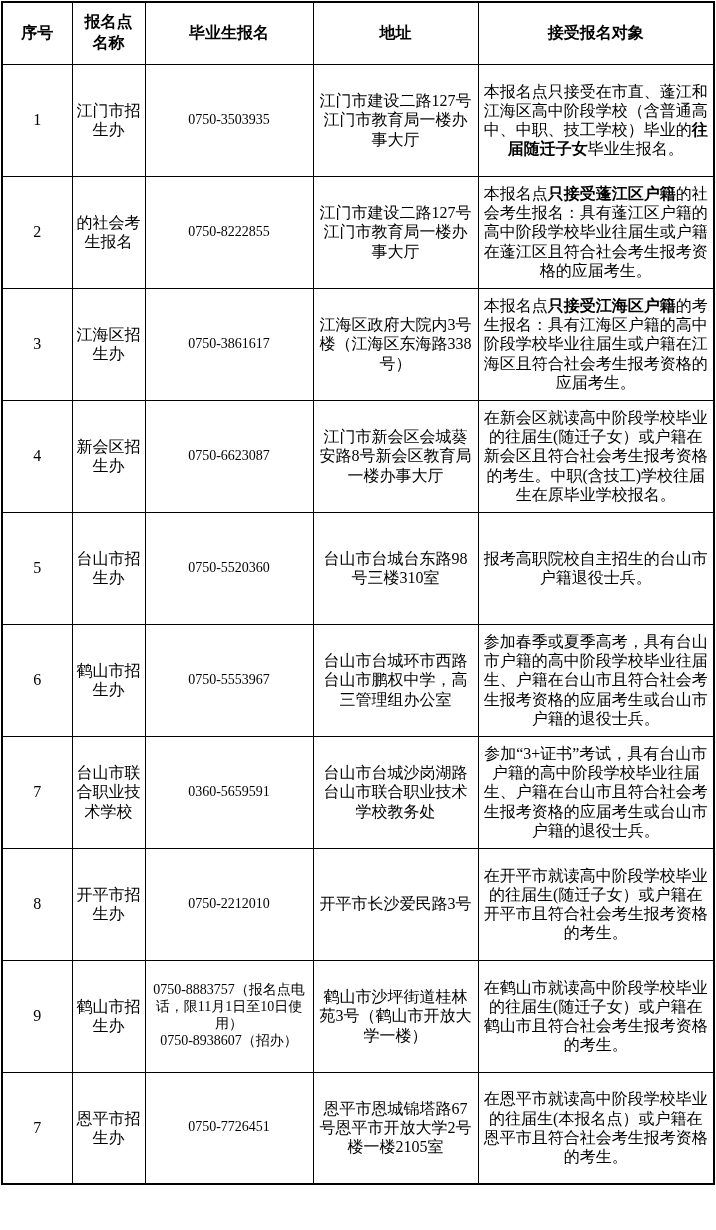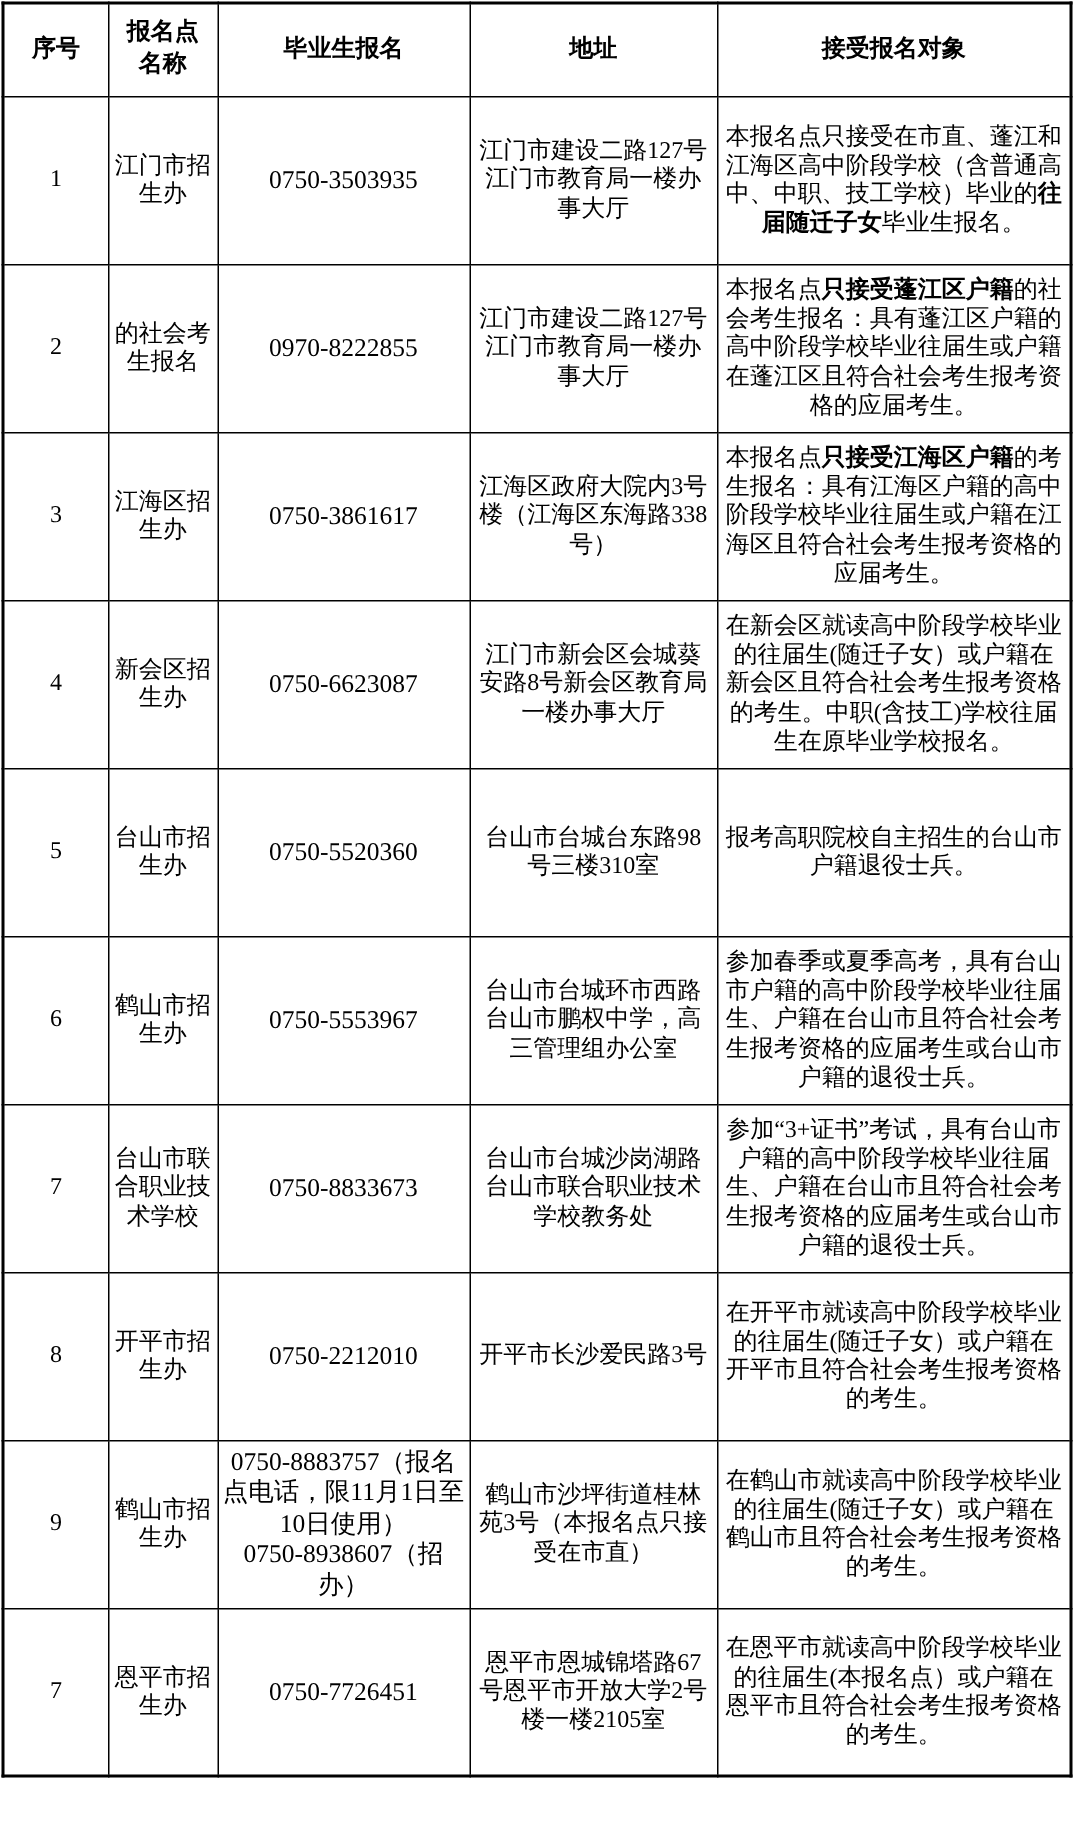--- a/index.html
+++ b/index.html
@@ -31,21 +31,21 @@
     word-break: break-all;
     overflow: hidden;
   }
   .reg-table thead tr { height: 62px; margin-left: 28px; }
   .reg-table tbody tr { height: 112px; }
   .reg-table th {
     font-weight: bold;
     white-space: pre-line;
     line-height: 1.3;
   }
-  td.col-phone { font-size: 17px; }
+  td.col-phone { font-size: 14px; }
   .bold { font-weight: bold; }
   .phone-line { text-align: center; }
 </style>
 </head>
 <body>
 
 <table class="reg-table">
   <colgroup>
     <col style="width:70px">
     <col style="width:73px">
@@ -70,21 +70,21 @@
         <td class="col-phone">
           <div class="phone-line">0750-3503935</div>
         </td>
         <td class="col-address">江门市建设二路127号江门市教育局一楼办事大厅</td>
         <td class="col-target"><span>本报名点只接受在市直、蓬江和江海区高中阶段学校（含普通高中、中职、技工学校）毕业的</span><span class="bold">往届随迁子女</span><span>毕业生报名。</span></td>
       </tr>
       <tr>
         <td class="col-no">2</td>
         <td class="col-name">的社会考生报名</td>
         <td class="col-phone">
-          <div class="phone-line">0970-8222855</div>
+          <div class="phone-line">0750-8222855</div>
         </td>
         <td class="col-address">江门市建设二路127号江门市教育局一楼办事大厅</td>
         <td class="col-target"><span>本报名点</span><span class="bold">只接受蓬江区户籍</span><span>的社会考生报名：具有蓬江区户籍的高中阶段学校毕业往届生或户籍在蓬江区且符合社会考生报考资格的应届考生。</span></td>
       </tr>
       <tr>
         <td class="col-no">3</td>
         <td class="col-name">江海区招生办</td>
         <td class="col-phone">
           <div class="phone-line">0750-3861617</div>
         </td>
@@ -115,42 +115,42 @@
         <td class="col-phone">
           <div class="phone-line">0750-5553967</div>
         </td>
         <td class="col-address">台山市台城环市西路台山市鹏权中学，高三管理组办公室</td>
         <td class="col-target"><span>参加春季或夏季高考，具有台山市户籍的高中阶段学校毕业往届生、户籍在台山市且符合社会考生报考资格的应届考生或台山市户籍的退役士兵。</span></td>
       </tr>
       <tr>
         <td class="col-no">7</td>
         <td class="col-name">台山市联合职业技术学校</td>
         <td class="col-phone">
-          <div class="phone-line">0750-8833673</div>
+          <div class="phone-line">0360-5659591</div>
         </td>
         <td class="col-address">台山市台城沙岗湖路台山市联合职业技术学校教务处</td>
         <td class="col-target"><span>参加“3+证书”考试，具有台山市户籍的高中阶段学校毕业往届生、户籍在台山市且符合社会考生报考资格的应届考生或台山市户籍的退役士兵。</span></td>
       </tr>
       <tr>
         <td class="col-no">8</td>
         <td class="col-name">开平市招生办</td>
         <td class="col-phone">
           <div class="phone-line">0750-2212010</div>
         </td>
         <td class="col-address">开平市长沙爱民路3号</td>
         <td class="col-target"><span>在开平市就读高中阶段学校毕业的往届生(随迁子女）或户籍在开平市且符合社会考生报考资格的考生。</span></td>
       </tr>
       <tr>
         <td class="col-no">9</td>
         <td class="col-name">鹤山市招生办</td>
         <td class="col-phone">
           <div class="phone-line">0750-8883757（报名点电话，限11月1日至10日使用）</div>
           <div class="phone-line">0750-8938607（招办）</div>
         </td>
-        <td class="col-address">鹤山市沙坪街道桂林苑3号（本报名点只接受在市直）</td>
+        <td class="col-address">鹤山市沙坪街道桂林苑3号（鹤山市开放大学一楼）</td>
         <td class="col-target"><span>在鹤山市就读高中阶段学校毕业的往届生(随迁子女）或户籍在鹤山市且符合社会考生报考资格的考生。</span></td>
       </tr>
       <tr>
         <td class="col-no">7</td>
         <td class="col-name">恩平市招生办</td>
         <td class="col-phone">
           <div class="phone-line">0750-7726451</div>
         </td>
         <td class="col-address">恩平市恩城锦塔路67号恩平市开放大学2号楼一楼2105室</td>
         <td class="col-target"><span>在恩平市就读高中阶段学校毕业的往届生(本报名点）或户籍在恩平市且符合社会考生报考资格的考生。</span></td>

